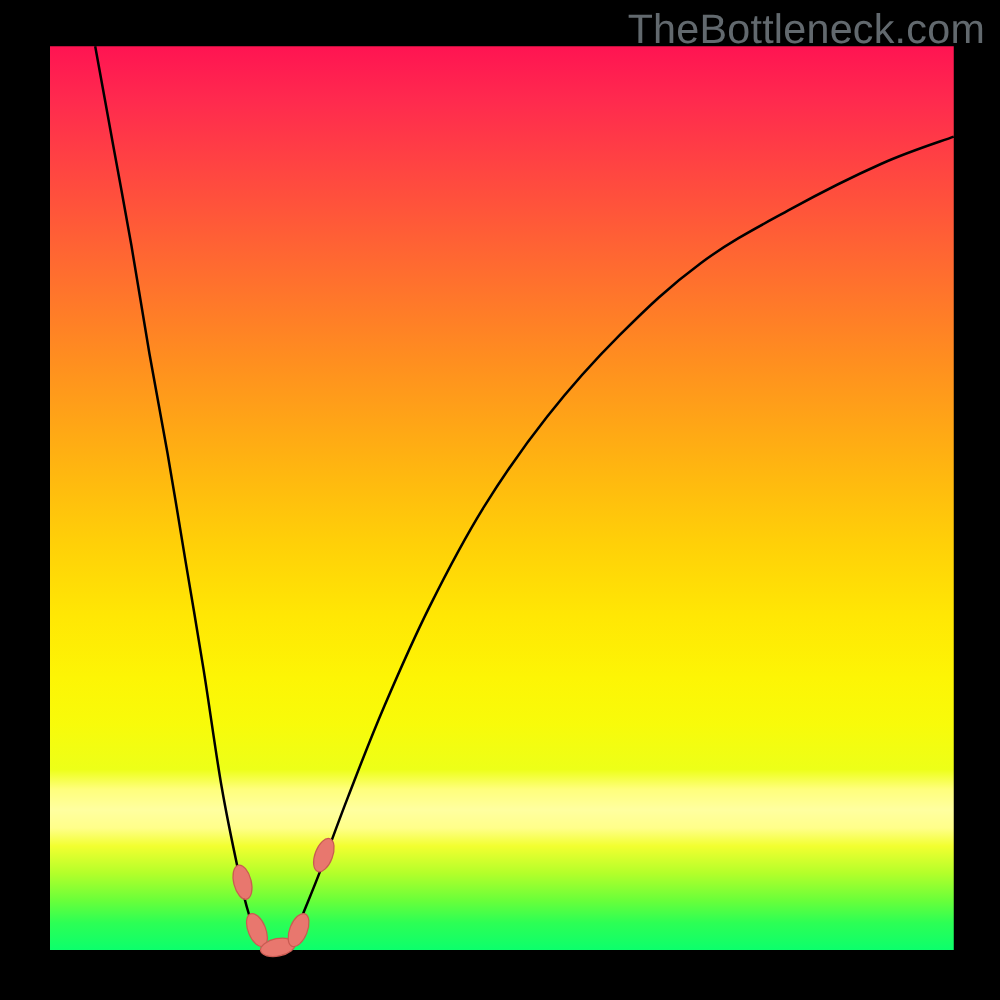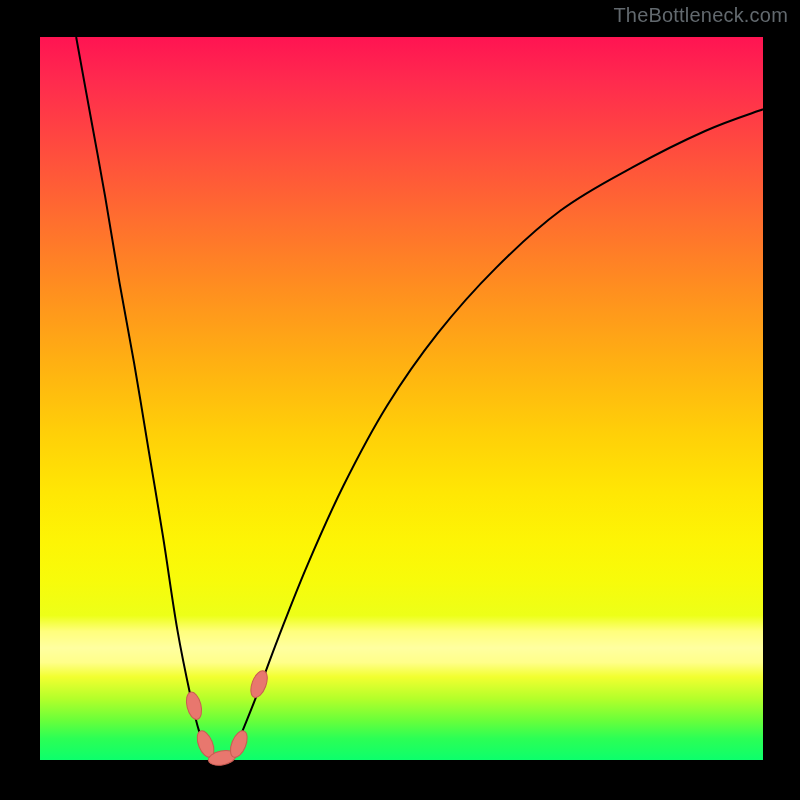--- a/index.html
+++ b/index.html
@@ -56,21 +56,21 @@
     left: 0; top: 0;
     width: 723px;
     height: 723px;
     overflow: visible;
   }
   .watermark {
     position: absolute;
     top: 4px;
     right: 12px;
     font-family: Arial, Helvetica, sans-serif;
-    font-size: 20px;
+    font-size: 33px;
     color: #62696e;
     letter-spacing: 0.2px;
   }
 </style>
 </head>
 <body>
 
 <div class="frame">
   <div class="watermark">TheBottleneck.com</div>
 

